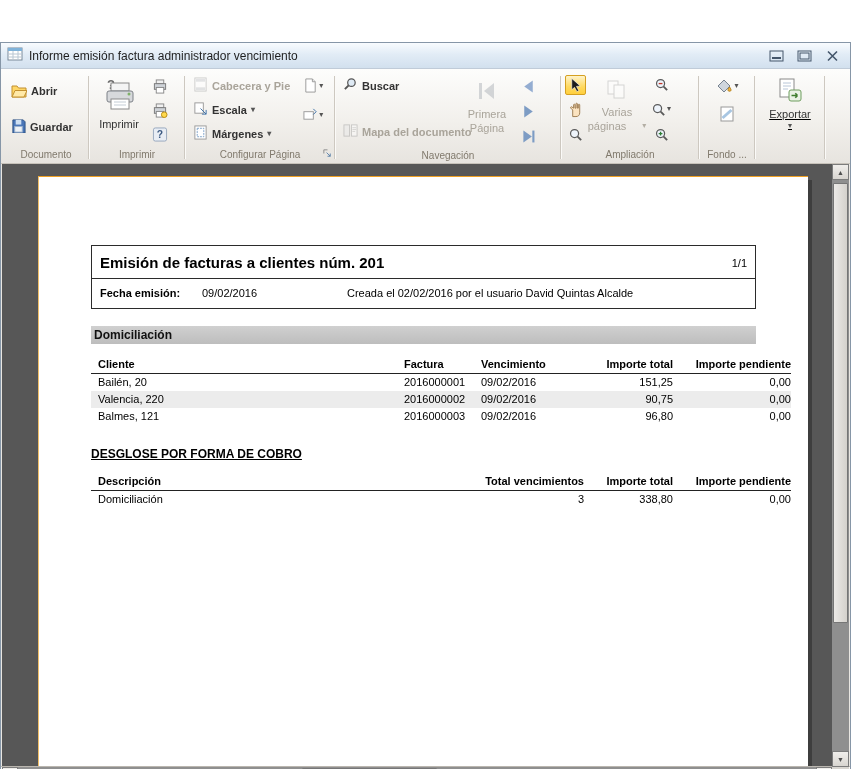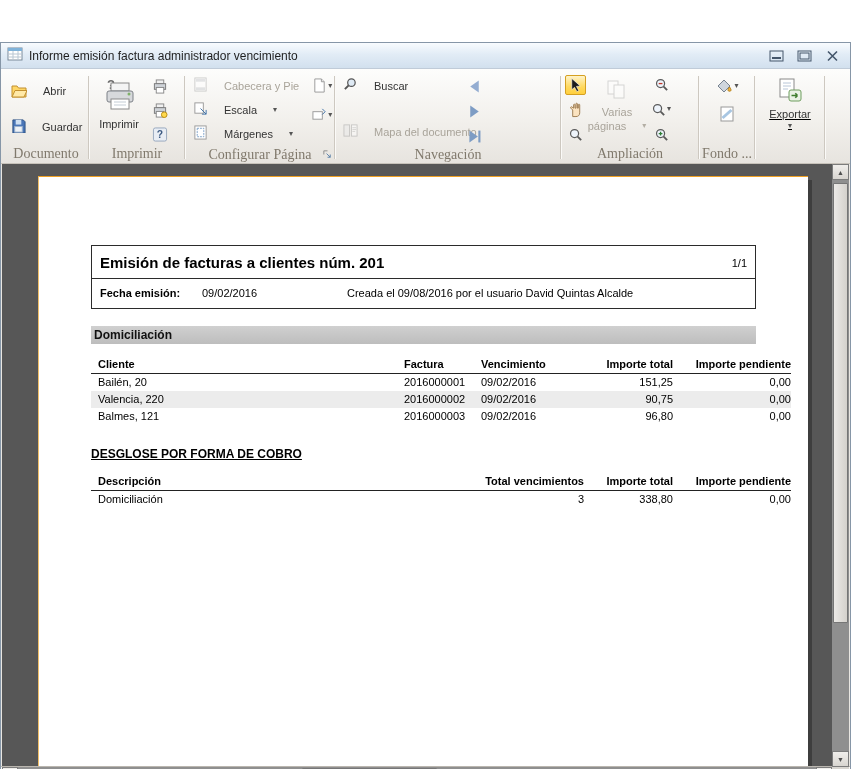--- a/index.html
+++ b/index.html
@@ -16,27 +16,27 @@
   .win-btn{width:19px;height:15px;display:flex;align-items:center;justify-content:center;cursor:default;}
 
   
   .ribbon{position:absolute;top:26px;left:0;right:0;height:95px;
     background:linear-gradient(#fdfdfc,#f2f0ec 55%,#e7e4df);
     border-bottom:1px solid #c7c2ba;display:flex;padding:1px 2px 0;}
   .rgroup{position:relative;display:flex;flex-direction:column;flex:0 0 auto;}
   .rgroup::after{content:"";position:absolute;top:6px;bottom:4px;right:0;width:1px;background:#cdc8c0;box-shadow:1px 0 0 #fbfaf8;}
   .rgroup-content{flex:1;display:flex;padding:4px 4px 0;}
   .rgroup-label{height:18px;display:flex;align-items:center;justify-content:center;
-    font-size:14px;color:#80796c;position:relative;white-space:nowrap;font-family:Liberation Serif, serif;}
+    font-size:10px;color:#80796c;position:relative;white-space:nowrap;}
   .g-doc{width:86px;}.g-print{width:96px;}.g-config{width:150px;}
   .g-nav{width:226px;}.g-amp{width:138px;}.g-fondo{width:56px;}.g-export{width:70px;}
 
   .vcol{display:flex;flex-direction:column;justify-content:space-around;}
-  .sbtn{display:flex;align-items:center;gap:16px;font-size:11px;color:#333;
-    padding:2px 3px;border:1px solid transparent;border-radius:2px;white-space:nowrap;line-height:13px;}
+  .sbtn{display:flex;align-items:center;gap:4px;font-size:11px;color:#333;
+    padding:2px 3px;border:1px solid transparent;border-radius:2px;white-space:nowrap;line-height:13px;font-weight:bold;}
   .bbtn{display:flex;flex-direction:column;align-items:center;font-size:11px;color:#333;
     text-align:center;gap:2px;padding:3px 2px;border:1px solid transparent;border-radius:3px;line-height:12px;}
   .ibtn{display:flex;align-items:center;justify-content:center;gap:1px;padding:1px 2px;border:1px solid transparent;border-radius:2px;}
   .dis{color:#a9a49a;}
   .dis svg{opacity:.45;filter:grayscale(.8);}
   .dd{font-size:8px;color:#555;line-height:1;}
   .dis .dd{color:#b3aea4;}
   .tool-sel{background:linear-gradient(#fff3c9,#ffd95e 60%,#ffcf3e);border:1px solid #d5a021;}
   .launcher{position:absolute;right:2px;top:2px;}
 
@@ -260,20 +260,28 @@
           </div>
           <div class="sbtn dis">
             <span><svg width="15" height="15" viewBox="0 0 16 16">
                   <rect x="1" y="2" width="6" height="12" fill="#e8e8e8" stroke="#999"></rect>
                   <rect x="9" y="2" width="6" height="12" fill="#fff" stroke="#999"></rect>
                   <path d="M10 5h4M10 7h4M10 9h3" stroke="#b5b5b5"></path>
                 </svg></span>
             <span>Mapa del documento</span>
           </div>
         </div>
+        <div class="bbtn dis" style="width:48px;">
+          <span><svg width="24" height="26" viewBox="0 0 24 24">
+                <rect x="4" y="4" width="3" height="16" fill="#94add1"></rect>
+                <path d="M19 4L9 12l10 8z" fill="#94add1"></path>
+              </svg></span>
+          <span>Primera</span>
+          <span>Página</span>
+        </div>
         <div class="vcol" style="gap:4px;padding-top:2px;">
           <span class="ibtn">
               <svg width="17" height="17" viewBox="0 0 20 20">
                 <path d="M15 3L5 10l10 7z" fill="#94add1"></path>
               </svg>
             </span>
           <span class="ibtn">
               <svg width="17" height="17" viewBox="0 0 20 20">
                 <path d="M5 3l10 7-10 7z" fill="#7d9cc4"></path>
               </svg>
@@ -388,21 +396,21 @@
     <div class="page">
 
       <div class="rpt-headerbox">
         <div class="rpt-titlerow">
           <span class="rpt-title">Emisión de facturas a clientes núm. 201</span>
           <span class="rpt-pageof">1/1</span>
         </div>
         <div class="rpt-fecharow">
           <span class="rpt-fecha-label">Fecha emisión:</span>
           <span class="rpt-fecha-value">09/02/2016</span>
-          <span class="rpt-creada">Creada el 09/08/2016 por el usuario David Quintas Alcalde</span>
+          <span class="rpt-creada">Creada el 02/02/2016 por el usuario David Quintas Alcalde</span>
         </div>
       </div>
 
       <div class="rpt-section">Domiciliación</div>
 
       <table class="rpt" id="detalle">
         <colgroup>
             <col style="width:313px;">
             <col style="width:77px;">
             <col style="width:108px;">

